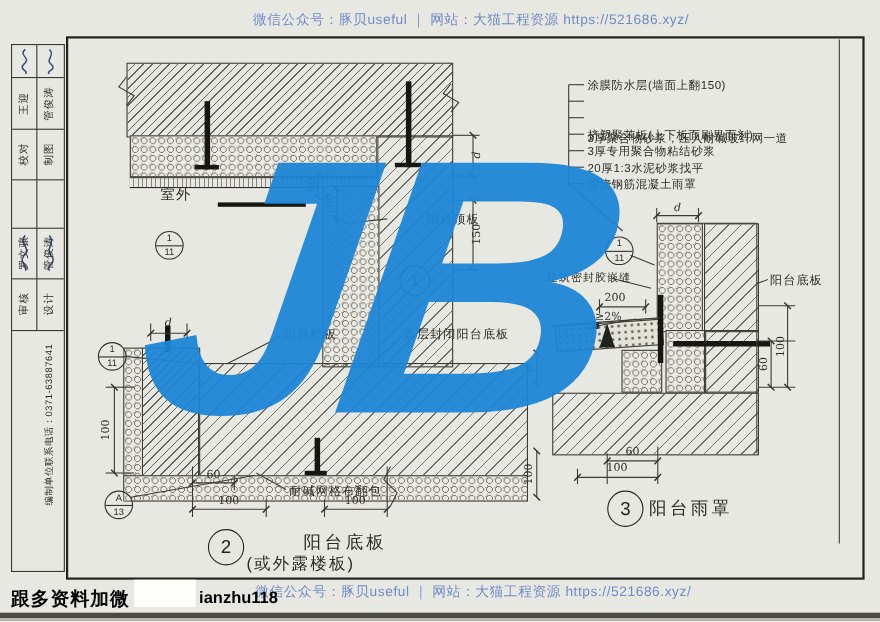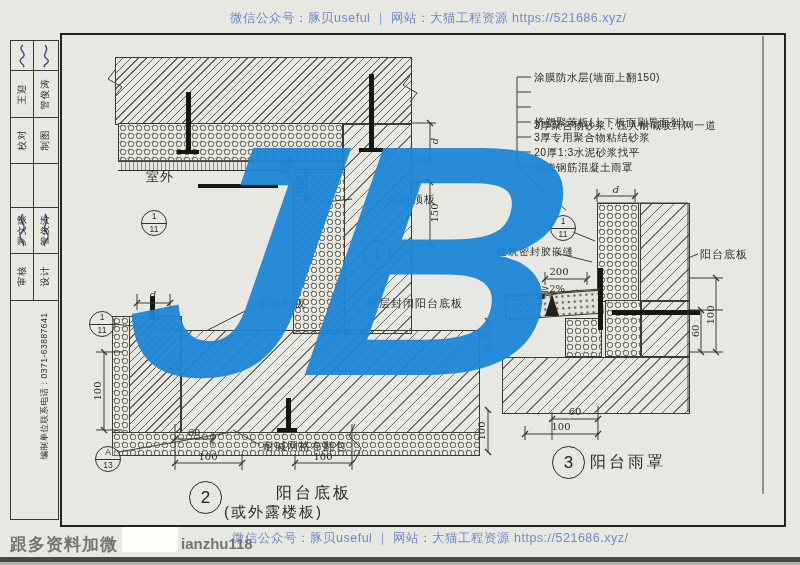--- a/index.html
+++ b/index.html
@@ -44,21 +44,21 @@
   
   #tblock{position:absolute;left:492px;top:494px;width:294px;height:33px;border:2px solid #23231d;box-sizing:border-box;background:rgba(232,232,226,.6);}
   #tblock .v1{position:absolute;left:184px;top:0;height:100%;border-left:1.5px solid #23231d;}
   #tblock .v2{position:absolute;left:220px;top:0;height:100%;border-left:1.5px solid #23231d;}
   #tblock .hrow{position:absolute;left:184px;top:15px;width:110px;border-top:1.2px solid #23231d;}
   .tb-txt{position:absolute;transform:translate(-50%,-50%);white-space:nowrap;color:#1f1f19;}
   
   .wm-line{position:absolute;font-size:12.5px;color:#5b79c5;opacity:.85;letter-spacing:.5px;white-space:nowrap;}
   #jb{position:absolute;left:158px;top:96px;font-size:330px;line-height:1;font-weight:bold;font-style:italic;
       color:#1d86d8;opacity:.94;letter-spacing:-14px;transform:skewX(-8deg) scaleX(1.06);transform-origin:left top;white-space:nowrap;}
-  .promo{position:absolute;color:#737373;font-weight:bold;white-space:nowrap;}
+  .promo{position:absolute;color:#000000;font-weight:bold;white-space:nowrap;}
   svg.lines{position:absolute;left:0;top:0;pointer-events:none;}
 </style>
 </head>
 <body>
 
 <div id="page">
 
   <div class="wm-line" style="left:230px;top:10px;">微信公众号：豚贝useful ｜ 网站：大猫工程资源 https://521686.xyz/</div>
 
   <div class="abs" style="left:60px;top:33px;width:726px;height:494px;border:2.5px solid #23231d;box-sizing:border-box;"></div>

